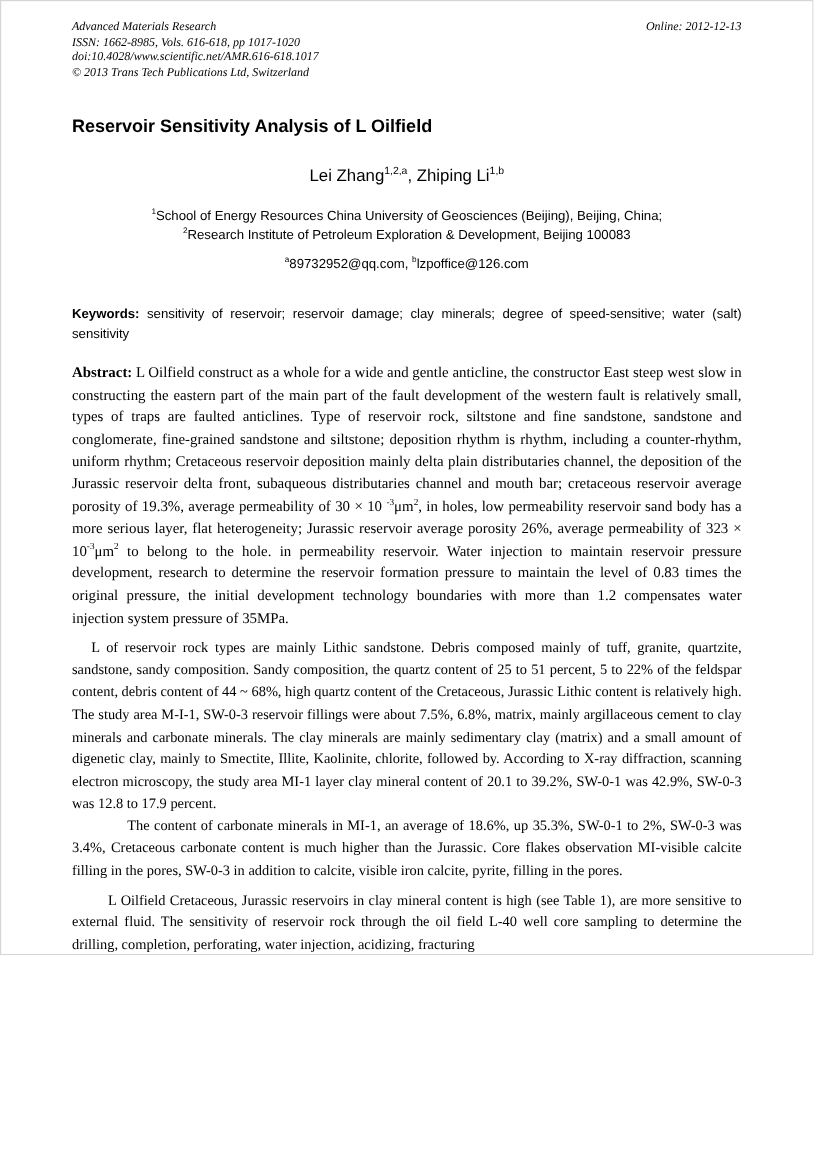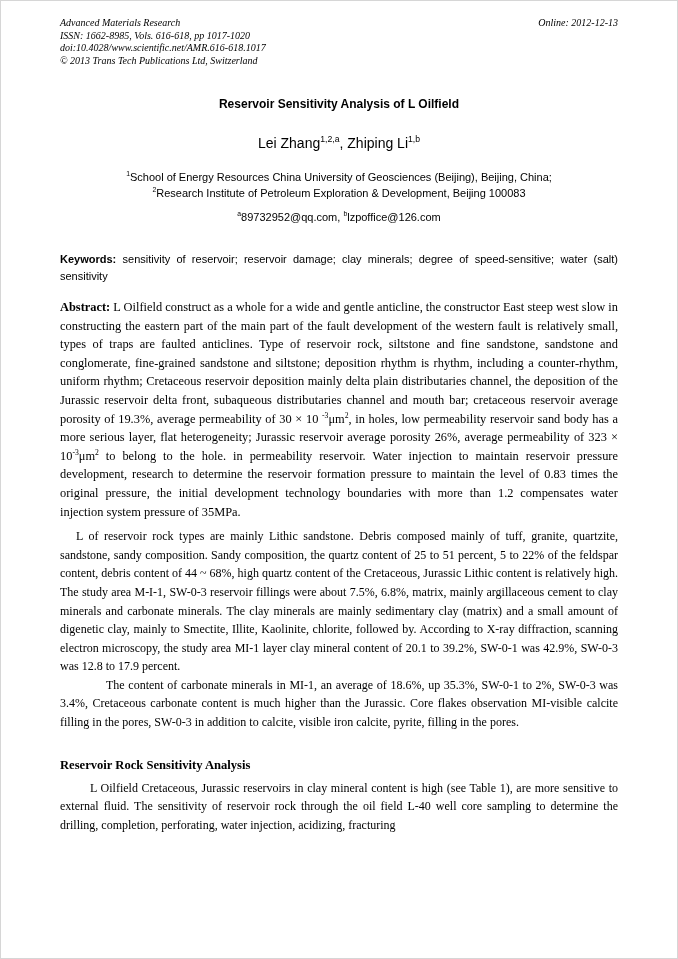--- a/index.html
+++ b/index.html
@@ -1,21 +1,21 @@
 <!DOCTYPE html>
 <html><head>
 <meta charset="utf-8">
 <style>
   * { margin: 0; padding: 0; box-sizing: border-box; }
   html, body { background: #ffffff; }
   body { font-family: "Liberation Serif", serif; color: #000; }
 
   .page {
     width: 678px;
-    height: 959px;
+    height: 796px;
     margin: 0 auto;
     background: #ffffff;
     border: 1px solid #d6d6d6;
     padding: 16px 59px 0 59px;
     overflow: hidden;
   }
 
   
   .pg-header {
     display: flex;
@@ -24,23 +24,22 @@
     font-style: italic;
     font-size: 10px;
     line-height: 12.5px;
   }
   .hdr-left div { white-space: nowrap; }
   .hdr-right { white-space: nowrap; margin-left: 23px; }
 
   
   .title {
     font-family: "Liberation Sans", sans-serif;
-    font-size: 12px;
+    font-size: 15px;
     font-weight: bold;
-    text-align: center;
     margin-top: 30px;
   }
   .authors {
     font-family: "Liberation Sans", sans-serif;
     font-size: 14px;
     text-align: center;
     margin-top: 24px;
   }
   .affil {
     font-family: "Liberation Sans", sans-serif;
@@ -116,16 +115,15 @@
 
   <div class="emails"><sup>a</sup>89732952@qq.com, <sup>b</sup>lzpoffice@126.com</div>
 
   <p class="keywords"><b>Keywords:</b> <span>sensitivity of reservoir; reservoir damage; clay minerals; degree of speed-sensitive; water (salt) sensitivity</span></p>
 
   <p class="abstract"><b>Abstract:</b> <span>L Oilfield construct as a whole for a wide and gentle anticline, the constructor East steep west slow in constructing the eastern part of the main part of the fault development of the western fault is relatively small, types of traps are faulted anticlines. Type of reservoir rock, siltstone and fine sandstone, sandstone and conglomerate, fine-grained sandstone and siltstone; deposition rhythm is rhythm, including a counter-rhythm, uniform rhythm; Cretaceous reservoir deposition mainly delta plain distributaries channel, the deposition of the Jurassic reservoir delta front, subaqueous distributaries channel and mouth bar; cretaceous reservoir average porosity of 19.3%, average permeability of 30 × 10 <sup>-3</sup>μm<sup>2</sup>, in holes, low permeability reservoir sand body has a more serious layer, flat heterogeneity; Jurassic reservoir average porosity 26%, average permeability of 323 × 10<sup>-3</sup>μm<sup>2</sup> to belong to the hole. in permeability reservoir. Water injection to maintain reservoir pressure development, research to determine the reservoir formation pressure to maintain the level of 0.83 times the original pressure, the initial development technology boundaries with more than 1.2 compensates water injection system pressure of 35MPa.</span></p>
 
   <p class="body-para indent1">L of reservoir rock types are mainly Lithic sandstone. Debris composed mainly of tuff, granite, quartzite, sandstone, sandy composition. Sandy composition, the quartz content of 25 to 51 percent, 5 to 22% of the feldspar content, debris content of 44 ~ 68%, high quartz content of the Cretaceous, Jurassic Lithic content is relatively high. The study area M-I-1, SW-0-3 reservoir fillings were about 7.5%, 6.8%, matrix, mainly argillaceous cement to clay minerals and carbonate minerals. The clay minerals are mainly sedimentary clay (matrix) and a small amount of digenetic clay, mainly to Smectite, Illite, Kaolinite, chlorite, followed by. According to X-ray diffraction, scanning electron microscopy, the study area MI-1 layer clay mineral content of 20.1 to 39.2%, SW-0-1 was 42.9%, SW-0-3 was 12.8 to 17.9 percent.</p>
   <p class="body-para indent2">The content of carbonate minerals in MI-1, an average of 18.6%, up 35.3%, SW-0-1 to 2%, SW-0-3 was 3.4%, Cretaceous carbonate content is much higher than the Jurassic. Core flakes observation MI-visible calcite filling in the pores, SW-0-3 in addition to calcite, visible iron calcite, pyrite, filling in the pores.</p>
 
-  <h2 class="sec-heading">Reservoir Rock Sensitivity Analysis</h2>
   <p class="body-para indent3">L Oilfield Cretaceous, Jurassic reservoirs in clay mineral content is high (see Table 1), are more sensitive to external fluid. The sensitivity of reservoir rock through the oil field L-40 well core sampling to determine the drilling, completion, perforating, water injection, acidizing, fracturing</p>
 
 </div>
 
 </body></html>

